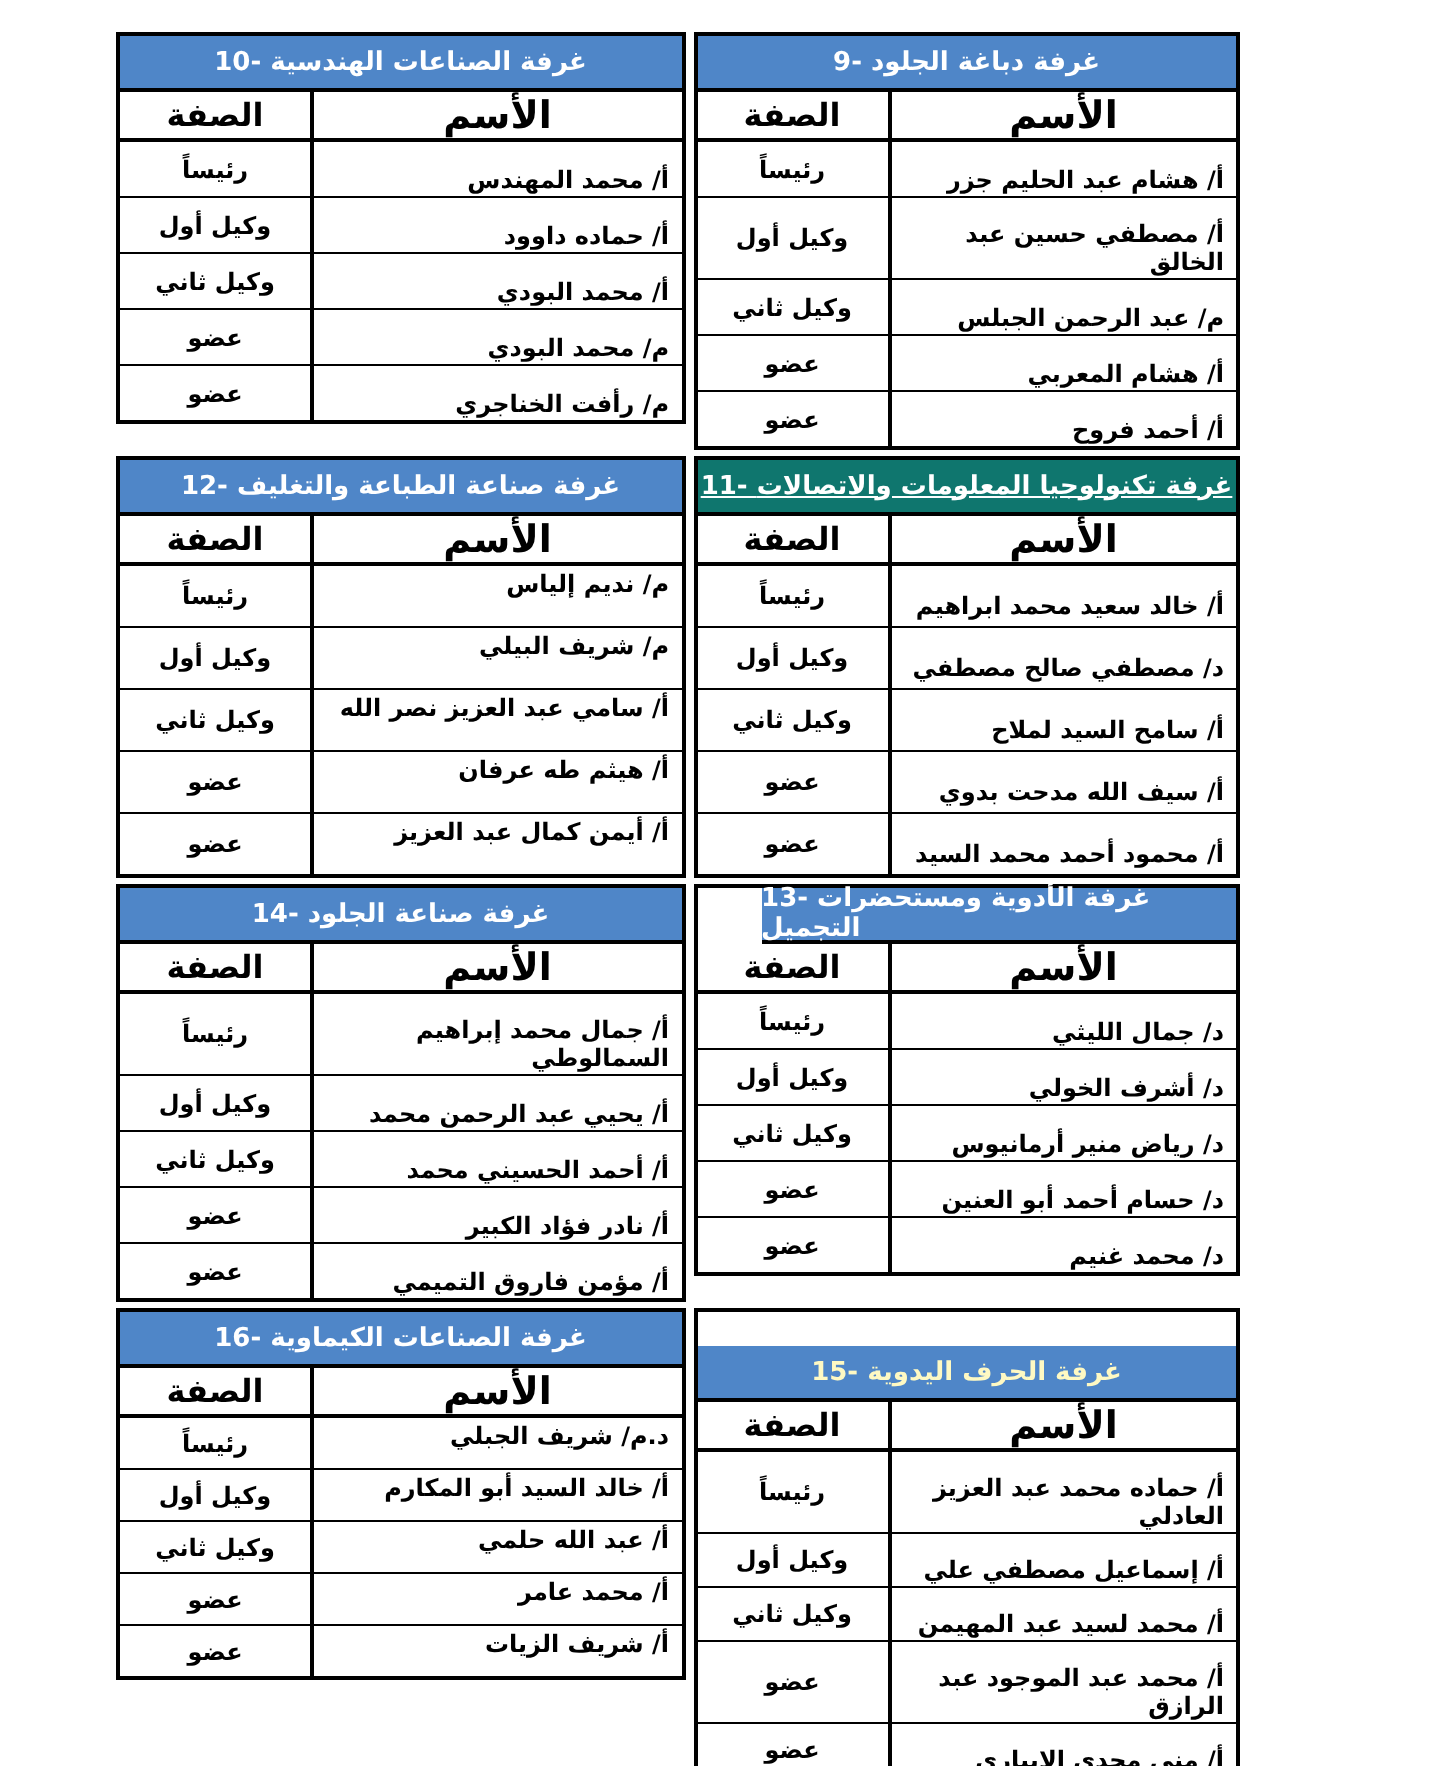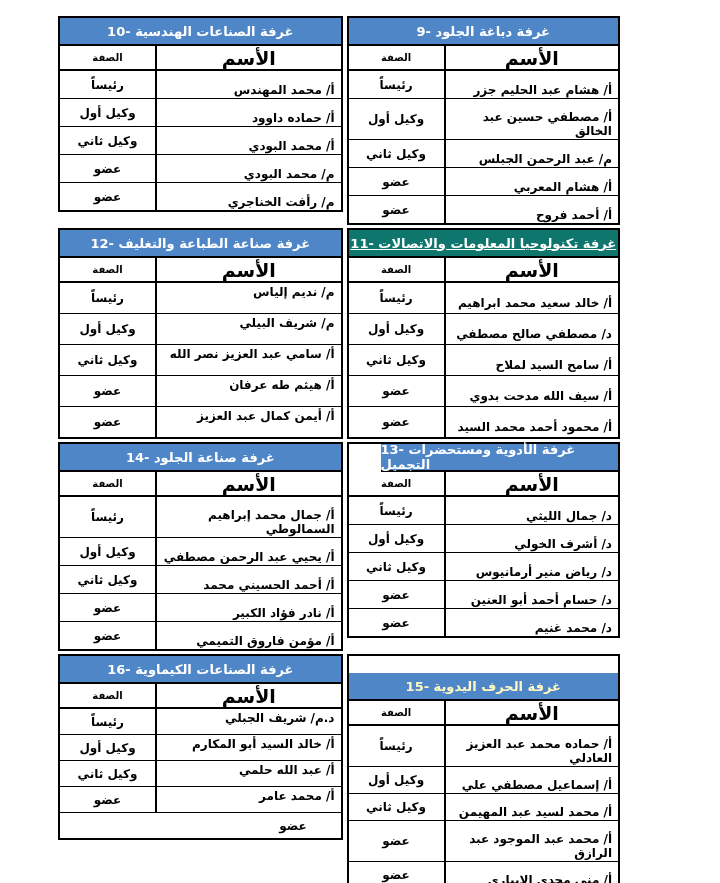--- a/index.html
+++ b/index.html
@@ -25,21 +25,21 @@
   }
   .thead{display:flex;border-bottom:2px solid #000;}
   .thead .cell{height:23px;}
   .cell{
     display:flex;align-items:center;box-sizing:border-box;
     font-size:12px;color:#000;font-weight:bold;direction:rtl;
   }
   .cname{flex:1;justify-content:flex-start;text-align:right;padding:11px 6px 1px 2px;border-left:2px solid #000;}
   .crole{width:95px;justify-content:center;text-align:center;padding:1px 2px;}
   .hname{flex:1;justify-content:center;text-align:center;border-left:2px solid #000;font-size:19px;}
-  .hrole{width:95px;justify-content:center;text-align:center;font-size:10px;}
+  .hrole{width:95px;justify-content:center;text-align:center;font-size:16px;}
   .row{display:flex;border-bottom:1px solid #000;}
   .row:last-child{border-bottom:none;}
   
   .g1 .row .cell{min-height:27px;}
   .g2 .row .cell{min-height:30px;}
   .g3 .row .cell{min-height:27px;}
   .g4 .row .cell{min-height:25px;}
   
   .names-top .row .cname{align-items:flex-start;padding-top:2px;}
 </style>
@@ -192,21 +192,21 @@
           <div class="ttitle" dir="ltr" style="background: rgb(79, 134, 200); color: rgb(255, 255, 255);">14- غرفة صناعة الجلود</div>
           <div class="thead">
             <div class="cell hname">الأسم</div>
             <div class="cell hrole">الصفة</div>
           </div>
           <div class="row">
             <div class="cell cname">أ/ جمال محمد إبراهيم السمالوطي</div>
             <div class="cell crole">رئيساً</div>
           </div>
           <div class="row">
-            <div class="cell cname">أ/ يحيي عبد الرحمن مصطفي</div>
+            <div class="cell cname">أ/ يحيي عبد الرحمن محمد</div>
             <div class="cell crole">وكيل أول</div>
           </div>
           <div class="row">
             <div class="cell cname">أ/ أحمد الحسيني محمد</div>
             <div class="cell crole">وكيل ثاني</div>
           </div>
           <div class="row">
             <div class="cell cname">أ/ نادر فؤاد الكبير</div>
             <div class="cell crole">عضو</div>
           </div>
@@ -260,18 +260,19 @@
           </div>
           <div class="row">
             <div class="cell cname">أ/ عبد الله حلمي</div>
             <div class="cell crole">وكيل ثاني</div>
           </div>
           <div class="row">
             <div class="cell cname">أ/ محمد عامر</div>
             <div class="cell crole">عضو</div>
           </div>
           <div class="row">
+            <div class="cell cname">أ/ شريف الزيات</div>
             <div class="cell crole">عضو</div>
           </div>
         </div>
       </div>
     </div>
 </div>
 
 </body></html>

